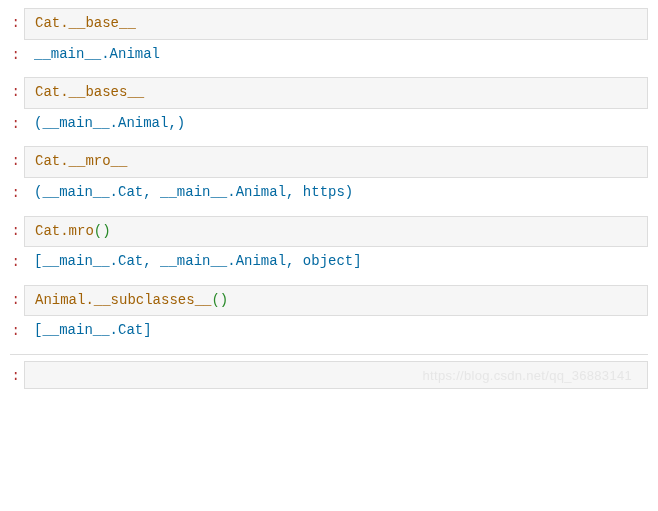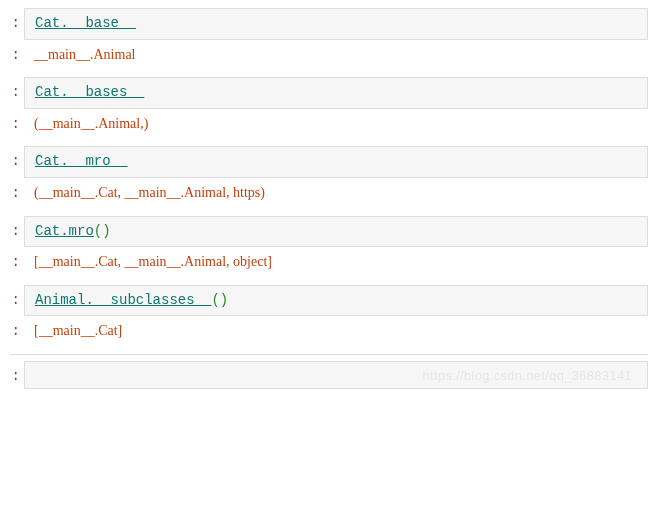--- a/index.html
+++ b/index.html
@@ -31,26 +31,26 @@
     padding: 5px 10px;
     min-height: 28px;
     font-family: inherit;
     font-size: 14px;
     white-space: pre;
     overflow: hidden;
   }
   .output-box {
     flex: 1;
     padding: 5px 10px;
-    font-family: Liberation Serif, serif;
+    font-family: Liberation Mono, monospace;
     font-size: 14px;
     white-space: pre;
-    color: #c2410c;
+    color: #0369a1;
   }
-  .tk-plain { color: #0f766e; text-decoration: underline; }
+  .tk-plain { color: #a16207; }
   .tk-paren { color: #2a8a2a; }
   .watermark {
     position: absolute;
     right: 16px;
     color: #e6e6e6;
     font-family: Arial, sans-serif;
     font-size: 13px;
     pointer-events: none;
     letter-spacing: 0.3px;
   }

